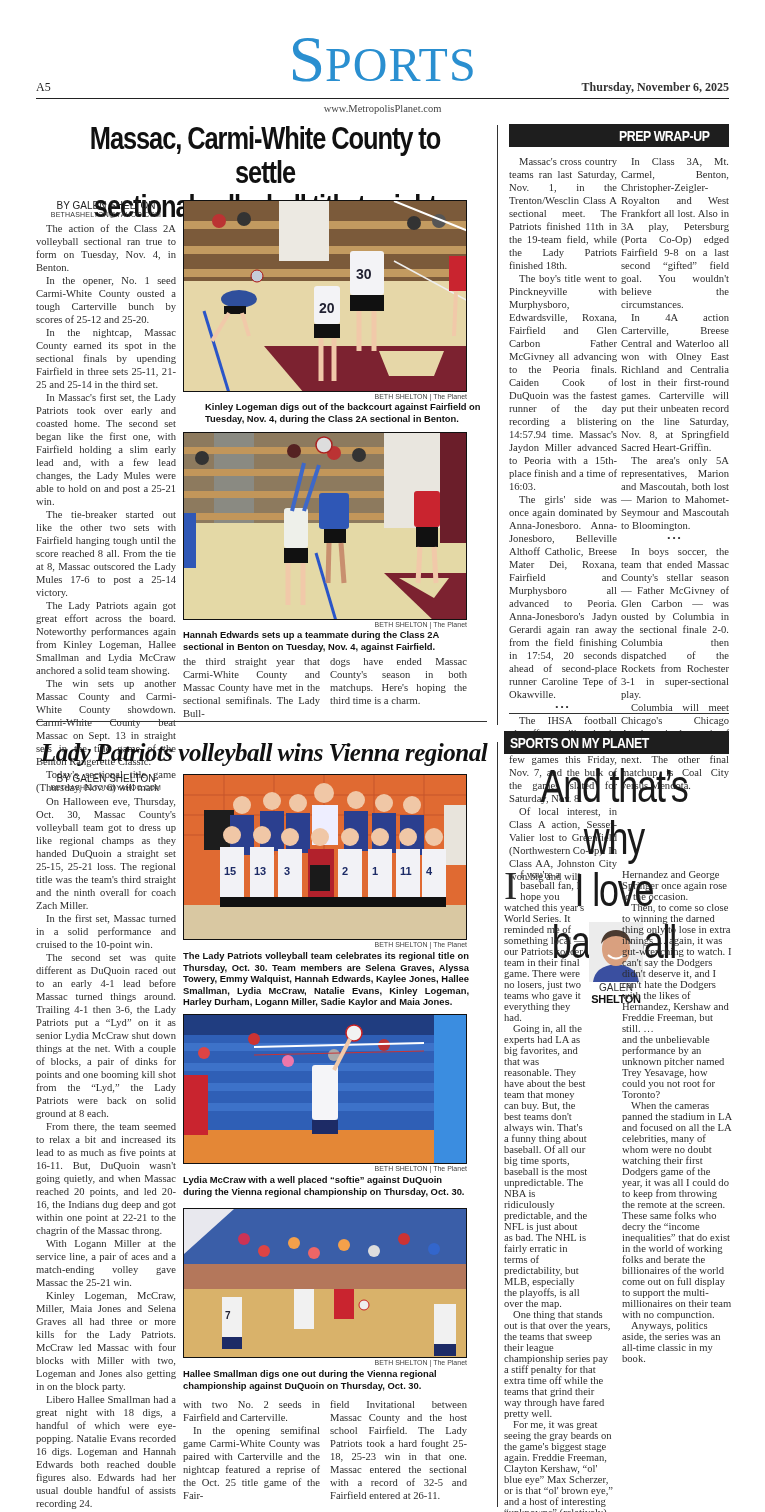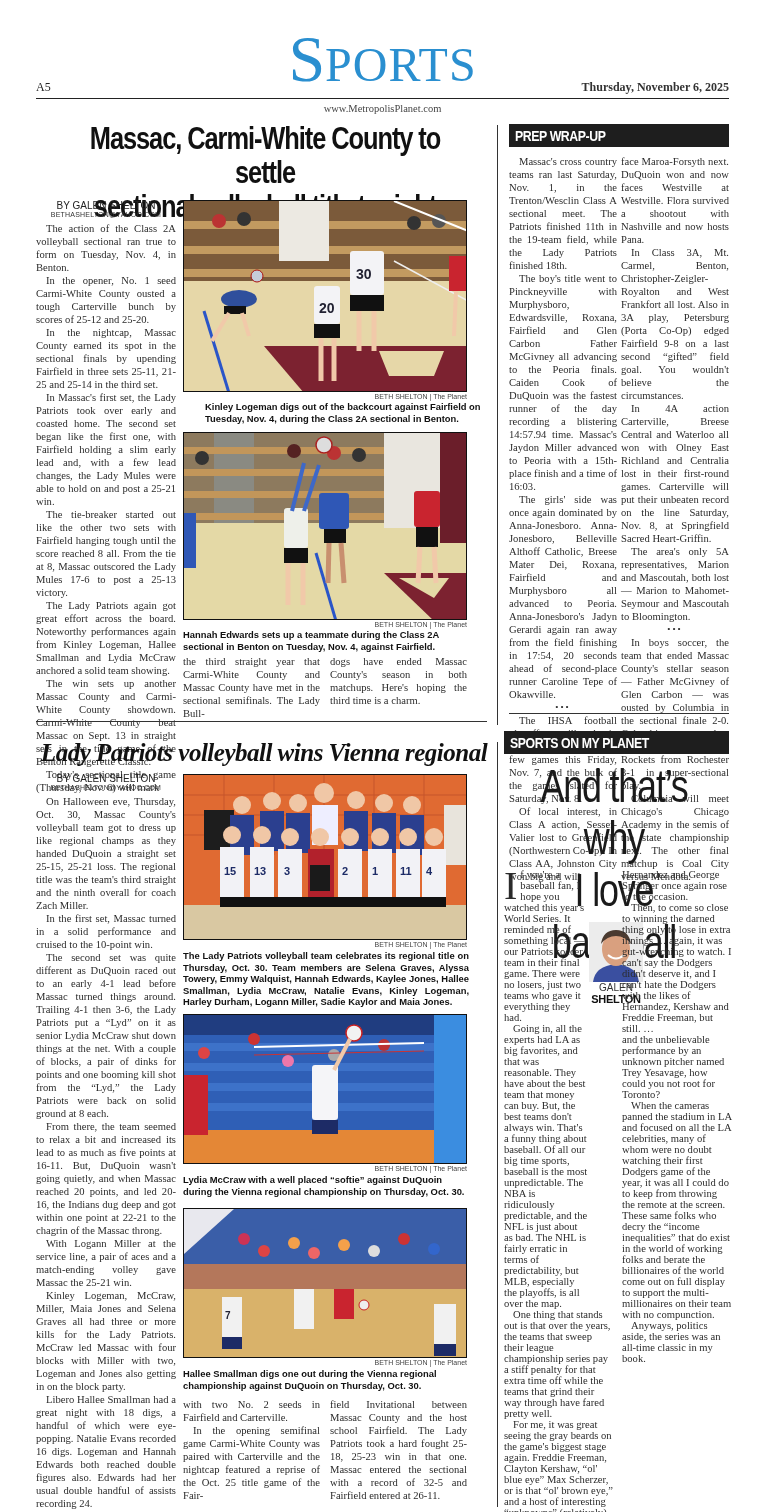--- a/index.html
+++ b/index.html
@@ -72,21 +72,21 @@
 <div class="abs byline" style="left:36px; width:140px; top:200px;">
   <span class="by">BY GALEN SHELTON</span>
   <span class="email">BETHASHELTON@YAHOO.COM</span>
 </div>
 
 <div class="abs col" style="left:36px; width:140px; top:222px;">
   <p>The action of the Class 2A volleyball sectional ran true to form on Tuesday, Nov. 4, in Benton.</p>
   <p>In the opener, No. 1 seed Carmi-White County ousted a tough Carterville bunch by scores of 25-12 and 25-20.</p>
   <p>In the nightcap, Massac County earned its spot in the sectional finals by upending Fairfield in three sets 25-11, 21-25 and 25-14 in the third set.</p>
   <p>In Massac's first set, the Lady Patriots took over early and coasted home. The second set began like the first one, with Fairfield holding a slim early lead and, with a few lead changes, the Lady Mules were able to hold on and post a 25-21 win.</p>
-  <p>The tie-breaker started out like the other two sets with Fairfield hanging tough until the score reached 8 all. From the tie at 8, Massac outscored the Lady Mules 17-6 to post a 25-13 victory.</p>
+  <p>The tie-breaker started out like the other two sets with Fairfield hanging tough until the score reached 8 all. From the tie at 8, Massac outscored the Lady Mules 17-6 to post a 25-14 victory.</p>
   <p>The Lady Patriots again got great effort across the board. Noteworthy performances again from Kinley Logeman, Hallee Smallman and Lydia McCraw anchored a solid team showing.</p>
   <p>The win sets up another Massac County and Carmi-White County showdown. Carmi-White County beat Massac on Sept. 13 in straight sets in the title game of the Benton Rangerette Classic.</p>
   <p>Today's sectional title game (Thursday, Nov. 6) will mark</p>
 </div>
 
 <div class="abs photo" style="left:183px; top:200px; width:284px; height:192px;">
   <svg width="284" height="192" viewBox="0 0 284 192">
     <rect width="284" height="192" fill="#d9c9a0"></rect>
     <rect width="284" height="80" fill="#7b5a3a"></rect>
     <rect x="0" y="20" width="284" height="8" fill="#c29a60"></rect>
@@ -168,34 +168,33 @@
 
 <div class="abs col" style="left:183px; width:137px; top:655px;">
   <p style="text-indent:0">the third straight year that Carmi-White County and Massac County have met in the sectional semifinals. The Lady Bull-</p>
 </div>
 <div class="abs col" style="left:330px; width:137px; top:655px;">
   <p style="text-indent:0">dogs have ended Massac County's season in both matchups. Here's hoping the third time is a charm.</p>
 </div>
 
 <div class="abs hrule" style="left:36px; top:721px; width:451px;"></div>
 
-<div class="abs section-bar" style="left:509px; top:124px; width:220px; height:23px;">
+<div class="abs section-bar" style="left:509px; top:124px; width:220px; height:23px;justify-content:flex-end;">
   <span>PREP WRAP-UP</span>
 </div>
 
 <div class="abs col" style="left:509px; width:108px; top:155px;">
   <p>Massac's cross country teams ran last Saturday, Nov. 1, in the Trenton/Wesclin Class A sectional meet. The Patriots finished 11th in the 19-team field, while the Lady Patriots finished 18th.</p>
   <p>The boy's title went to Pinckneyville with Murphysboro, Edwardsville, Roxana, Fairfield and Glen Carbon Father McGivney all advancing to the Peoria finals. Caiden Cook of DuQuoin was the fastest runner of the day recording a blistering 14:57.94 time. Massac's Jaydon Miller advanced to Peoria with a 15th-place finish and a time of 16:03.</p>
   <p>The girls' side was once again dominated by Anna-Jonesboro. Anna-Jonesboro, Belleville Althoff Catholic, Breese Mater Dei, Roxana, Fairfield and Murphysboro all advanced to Peoria. Anna-Jonesboro's Jadyn Gerardi again ran away from the field finishing in 17:54, 20 seconds ahead of second-place runner Caroline Tepe of Okawville.</p>
   <p class="dots">•••</p>
   <p>The IHSA football playoffs will begin second-round play with a few games this Friday, Nov. 7, and the bulk of the games slated for Saturday, Nov. 8.</p>
   <p>Of local interest, in Class A action, Sesser-Valier lost to Greenfield (Northwestern Co-op). In Class AA, Johnston City won big and will</p>
 </div>
 <div class="abs col" style="left:621px; width:108px; top:155px;">
-  <p style="text-indent:0">face Maroa-Forsyth next. DuQuoin won and now faces Westville at Westville. Flora survived a shootout with Nashville and now hosts Pana.</p>
   <p>In Class 3A, Mt. Carmel, Benton, Christopher-Zeigler-Royalton and West Frankfort all lost. Also in 3A play, Petersburg (Porta Co-Op) edged Fairfield 9-8 on a last second “gifted” field goal. You wouldn't believe the circumstances.</p>
   <p>In 4A action Carterville, Breese Central and Waterloo all won with Olney East Richland and Centralia lost in their first-round games. Carterville will put their unbeaten record on the line Saturday, Nov. 8, at Springfield Sacred Heart-Griffin.</p>
   <p>The area's only 5A representatives, Marion and Mascoutah, both lost — Marion to Mahomet-Seymour and Mascoutah to Bloomington.</p>
   <p class="dots">•••</p>
   <p>In boys soccer, the team that ended Massac County's stellar season — Father McGivney of Glen Carbon — was ousted by Columbia in the sectional finale 2-0. Columbia then dispatched of the Rockets from Rochester 3-1 in super-sectional play.</p>
   <p>Columbia will meet Chicago's Chicago Academy in the semis of the state championship next. The other final matchup is Coal City versus Mendota.</p>
 </div>
 
 <div class="abs hrule" style="left:509px; top:713px; width:220px;"></div>
 

